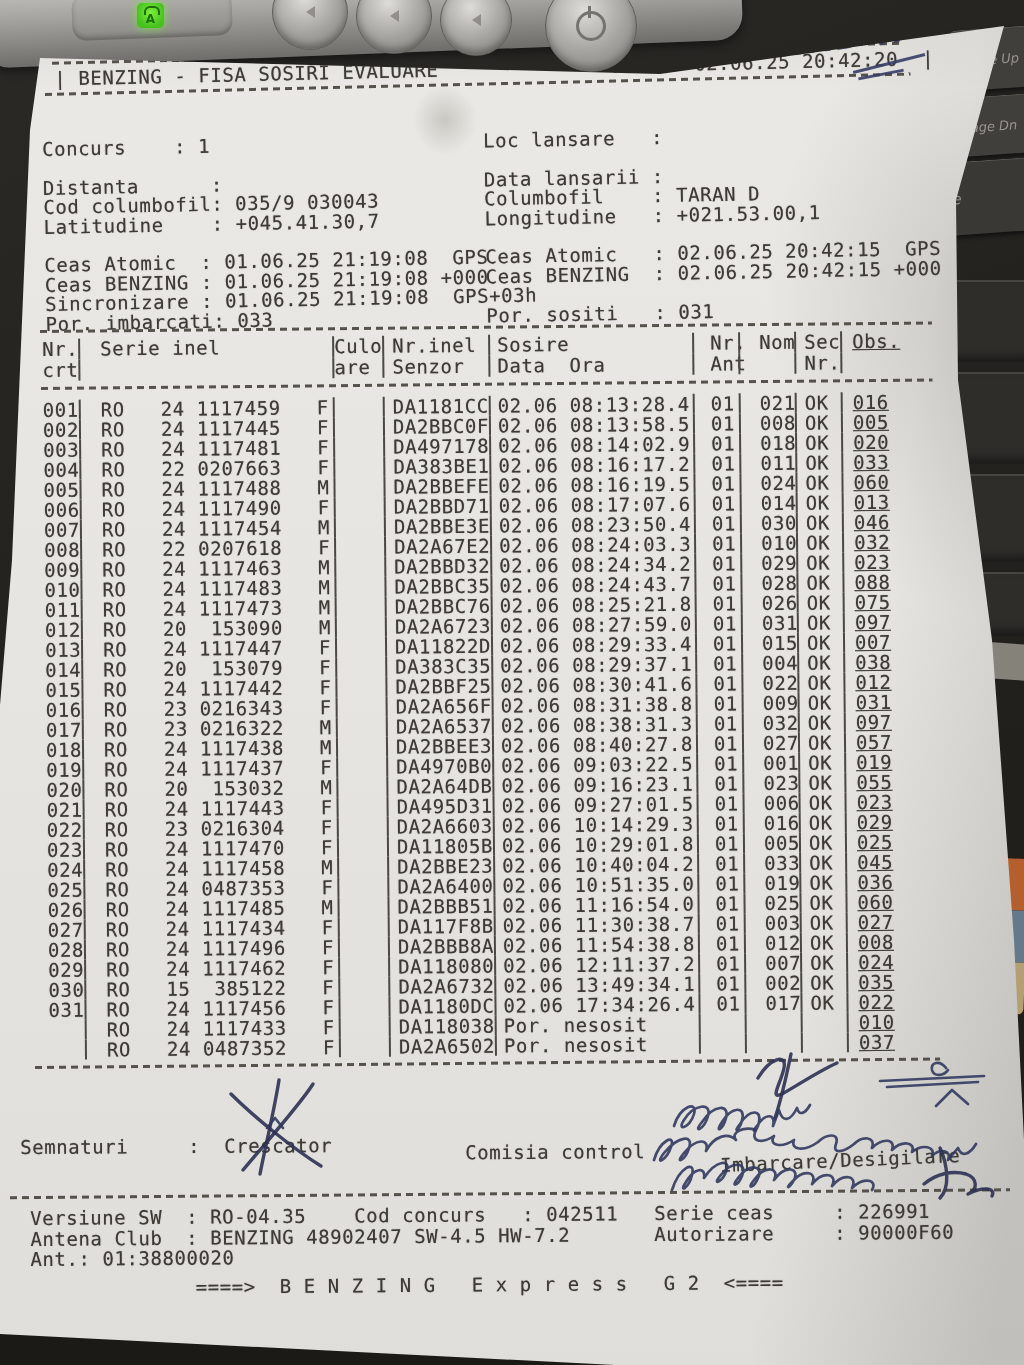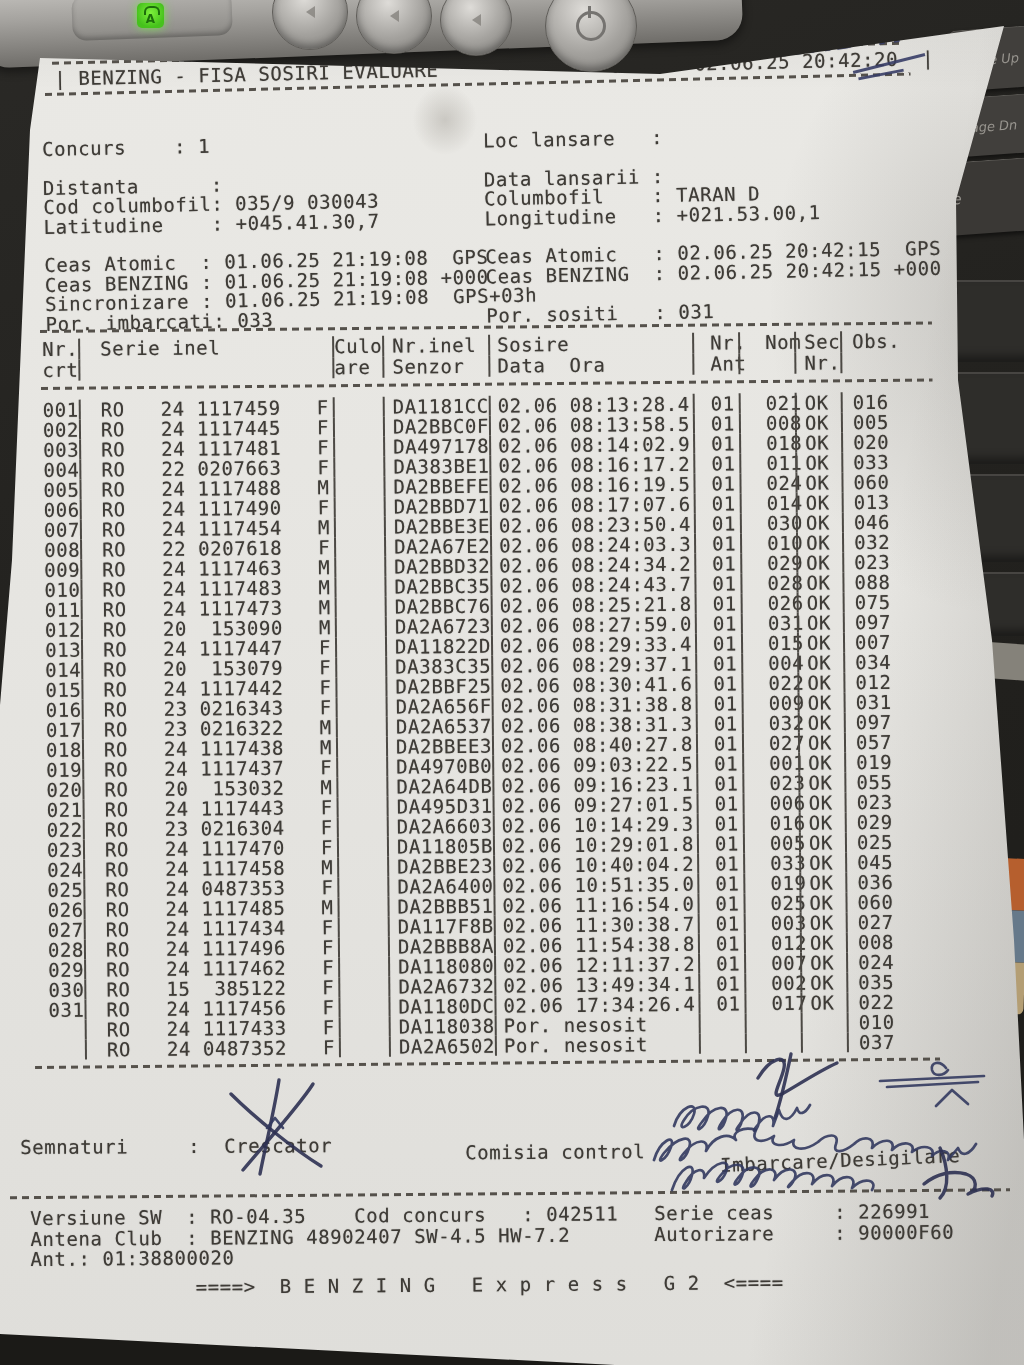--- a/index.html
+++ b/index.html
@@ -86,23 +86,23 @@
   #sec-table{left:40px;top:330px;width:892px;transform:rotate(-.55deg);}
   .trow{display:flex;height:20px;line-height:20px;}
   .hrow{display:flex;height:21px;line-height:21px;}
   .cell{white-space:pre;overflow:visible;flex:none;box-sizing:border-box;}
   .c0{width:38px;padding-left:2px;}
   .c1{width:254px;padding-left:8px;border-left:2px solid #4c4944;}
   .c2{width:50px;border-left:2px solid #4c4944;}
   .c3{width:106px;padding-left:8px;border-left:2px solid #4c4944;}
   .c4{width:204px;padding-left:7px;border-left:2px solid #4c4944;}
   .c5{width:46px;padding-left:16px;border-left:2px solid #4c4944;}
-  .c6{width:56px;padding-left:25px;border-left:2px solid #4c4944;}
+  .c6{width:56px;padding-left:19px;border-left:2px solid #4c4944;}
   .c7{width:46px;padding-left:8px;border-left:2px solid #4c4944;}
-  .c8{width:98px;padding-left:10px;border-left:2px solid #4c4944;}
+  .c8{width:98px;padding-left:10px;border-left:2px solid #4c4944;text-decoration:underline;}
   .hrow .c0{border:none;} 
   #thead{margin:6px 0 6px 0;}
   #rows{margin-top:10px;}
   #sec-table .dash{width:892px;}
   #sec-table .dash.bottom{margin-top:6px;width:905px;margin-left:-12px;}
   
   #sec-sign{left:20px;top:1128px;width:1004px;height:80px;transform:rotate(-.35deg);}
   #sig-left{position:absolute;left:0;top:8px;}
   #sig-center{position:absolute;left:445px;top:16px;}
   #sig-right{position:absolute;left:700px;top:26px;transform:rotate(-2deg);}
@@ -377,21 +377,21 @@
         </div>
         <div class="trow">
           <span class="cell c0">014</span>
           <span class="cell c1"> RO   20  153079   F</span>
           <span class="cell c2"></span>
           <span class="cell c3">DA383C35</span>
           <span class="cell c4">02.06 08:29:37.1</span>
           <span class="cell c5">01</span>
           <span class="cell c6">004</span>
           <span class="cell c7">OK</span>
-          <span class="cell c8">034</span>
+          <span class="cell c8">038</span>
         </div>
         <div class="trow">
           <span class="cell c0">015</span>
           <span class="cell c1"> RO   24 1117442   F</span>
           <span class="cell c2"></span>
           <span class="cell c3">DA2BBF25</span>
           <span class="cell c4">02.06 08:30:41.6</span>
           <span class="cell c5">01</span>
           <span class="cell c6">022</span>
           <span class="cell c7">OK</span>

